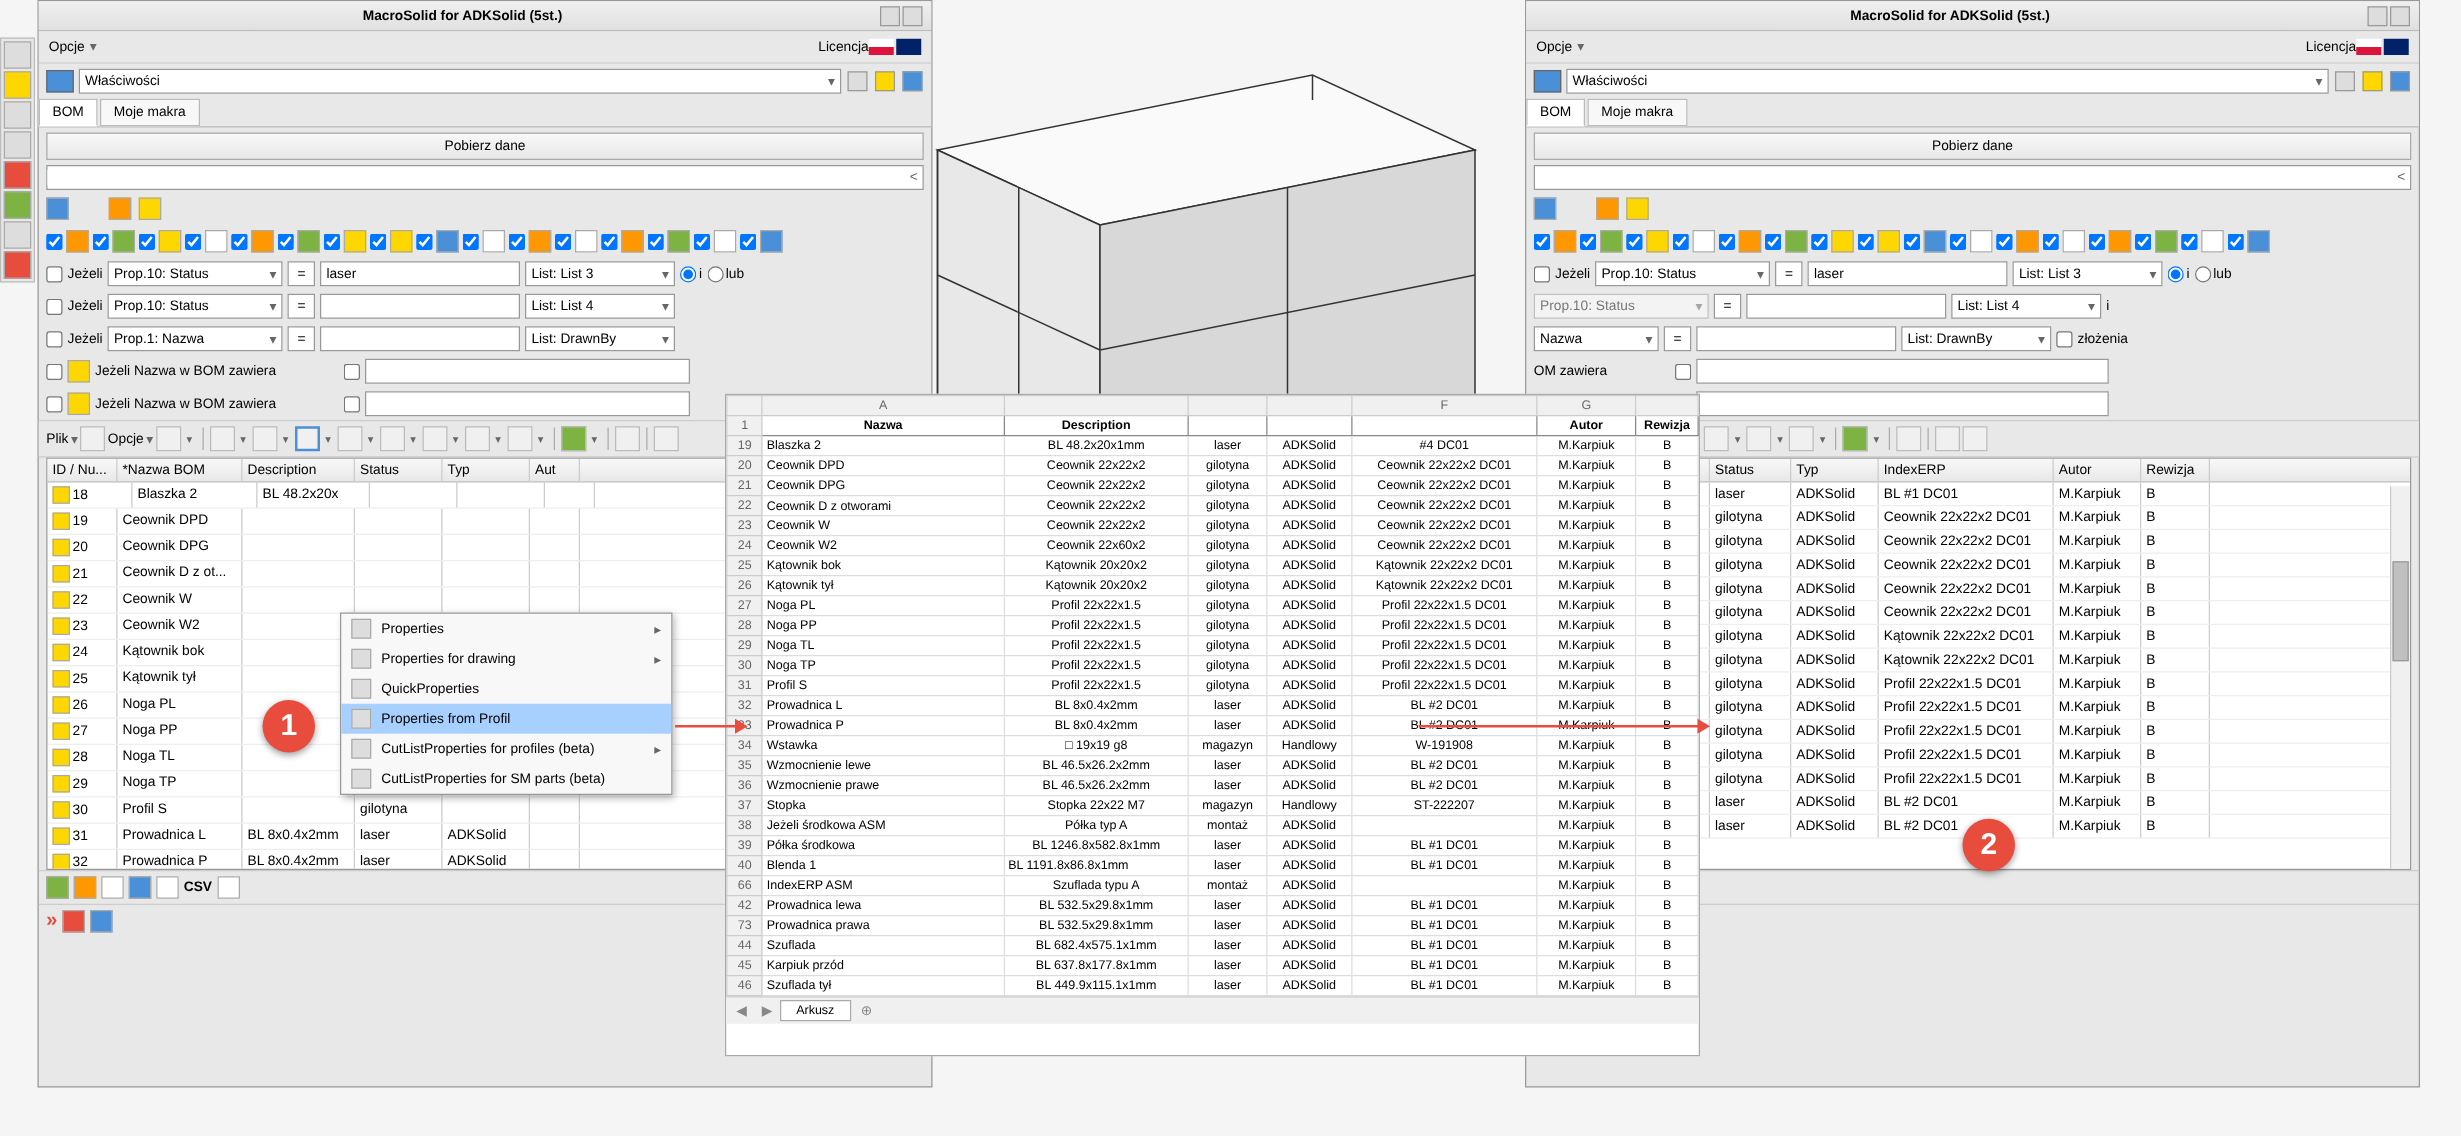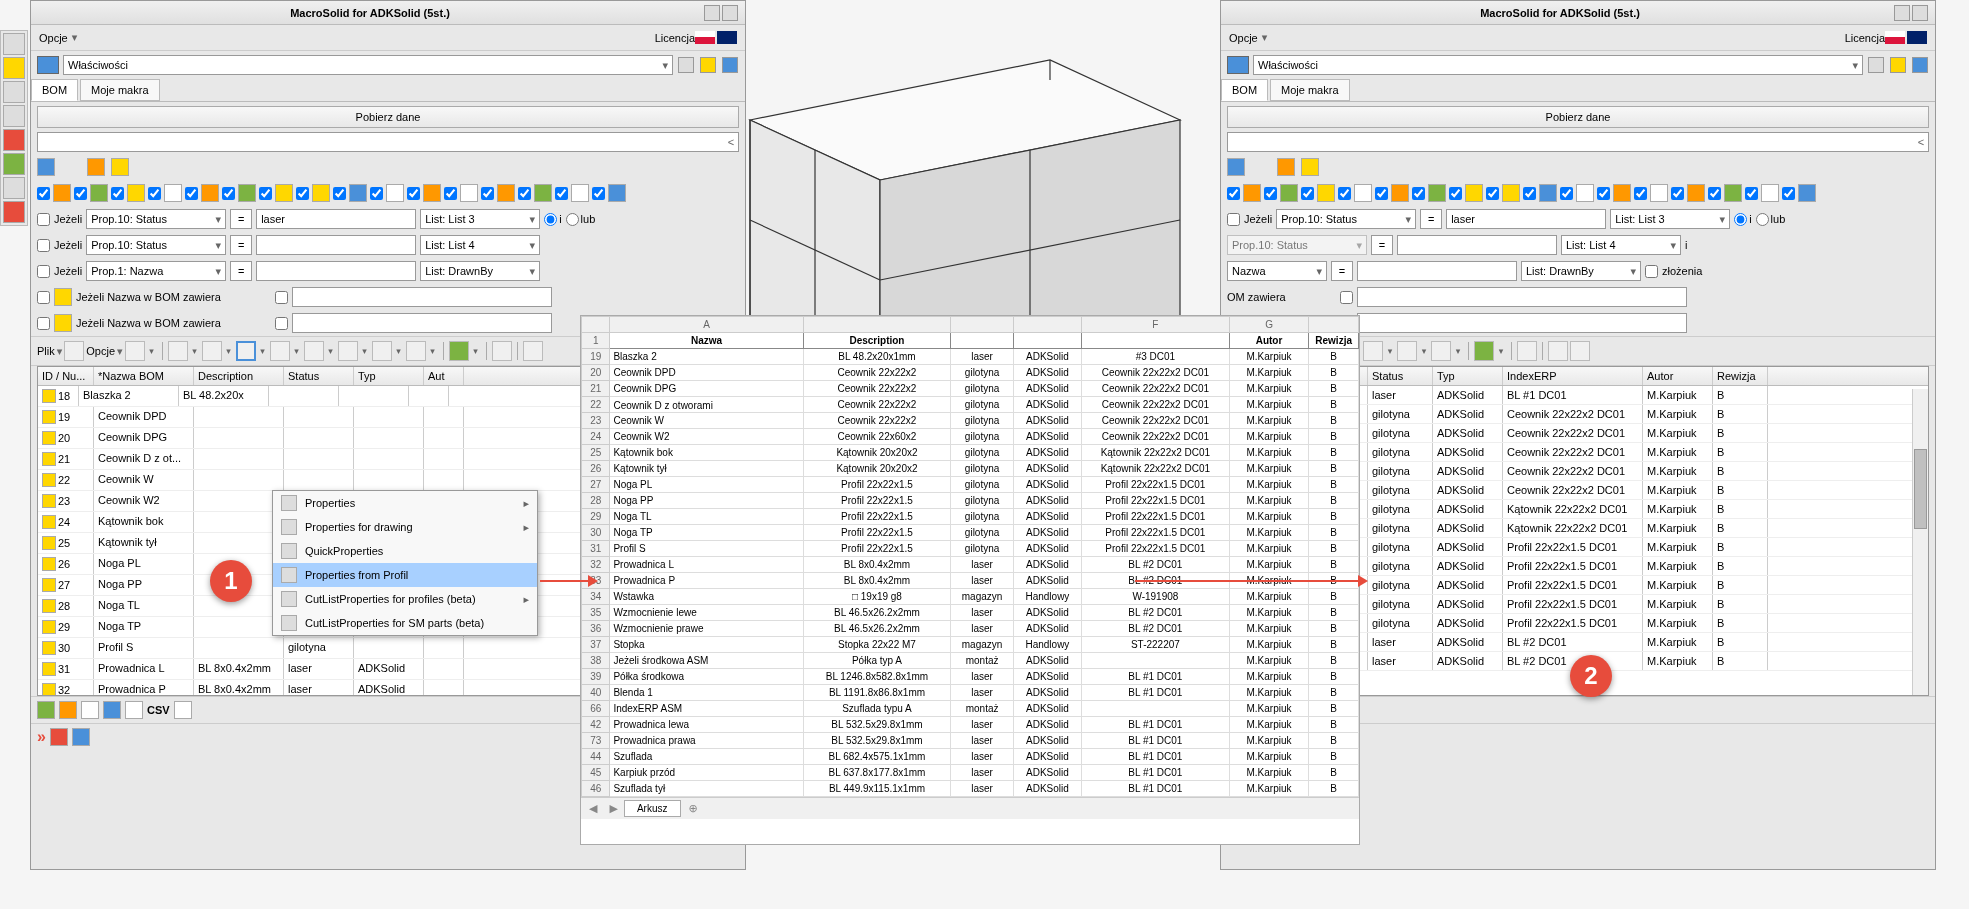--- a/index.html
+++ b/index.html
@@ -268,21 +268,21 @@
   <div class="ghdr">
    <div class="gcell" style="width:56px">ID / Nu...</div>
    <div class="gcell" style="width:100px">*Nazwa BOM</div>
    <div class="gcell" style="width:90px">Description</div>
    <div class="gcell" style="width:70px">Status</div>
    <div class="gcell" style="width:70px">Typ</div>
    <div class="gcell" style="width:40px">Aut</div>
   </div>
   <div id="leftgrid-body">
         <div class="grow">
-          <div class="gcell" style="width:41px">
+          <div class="gcell" style="width:68px">
             <span class="rowico"></span>
             <span>18</span>
           </div>
           <div class="gcell" style="width:100px">Blaszka 2</div>
           <div class="gcell" style="width:90px">BL 48.2x20x</div>
           <div class="gcell" style="width:70px"></div>
           <div class="gcell" style="width:70px"></div>
           <div class="gcell" style="width:40px"></div>
         </div>
         <div class="grow">
@@ -824,21 +824,21 @@
           <td>Rewizja</td>
   </tr>
   </tbody>
       <tbody id="xlbody">
         <tr>
           <th>19</th>
           <td>Blaszka 2</td>
           <td style="text-align:center">BL 48.2x20x1mm</td>
           <td style="text-align:center">laser</td>
           <td style="text-align:center">ADKSolid</td>
-          <td style="text-align:center">#3 DC01</td>
+          <td style="text-align:center">#4 DC01</td>
           <td style="text-align:center">M.Karpiuk</td>
           <td style="text-align:center">B</td>
         </tr>
         <tr>
           <th>20</th>
           <td>Ceownik DPD</td>
           <td style="text-align:center">Ceownik 22x22x2</td>
           <td style="text-align:center">gilotyna</td>
           <td style="text-align:center">ADKSolid</td>
           <td style="text-align:center">Ceownik 22x22x2 DC01</td>
@@ -1031,21 +1031,21 @@
           <td style="text-align:center">BL 1246.8x582.8x1mm</td>
           <td style="text-align:center">laser</td>
           <td style="text-align:center">ADKSolid</td>
           <td style="text-align:center">BL #1 DC01</td>
           <td style="text-align:center">M.Karpiuk</td>
           <td style="text-align:center">B</td>
         </tr>
         <tr>
           <th>40</th>
           <td>Blenda 1</td>
-          <td style="text-align:center">BL 1191.8x86.8x1mm</td>
+          <td style="">BL 1191.8x86.8x1mm</td>
           <td style="text-align:center">laser</td>
           <td style="text-align:center">ADKSolid</td>
           <td style="text-align:center">BL #1 DC01</td>
           <td style="text-align:center">M.Karpiuk</td>
           <td style="text-align:center">B</td>
         </tr>
         <tr>
           <th>66</th>
           <td>IndexERP ASM</td>
           <td style="text-align:center">Szuflada typu A</td>

